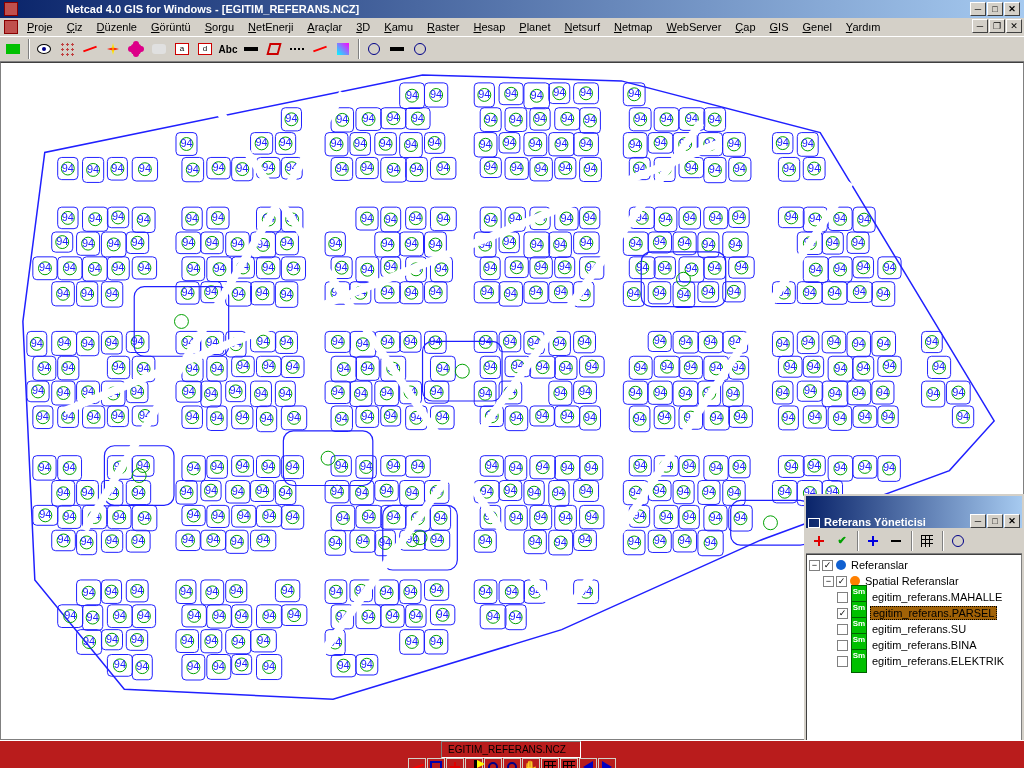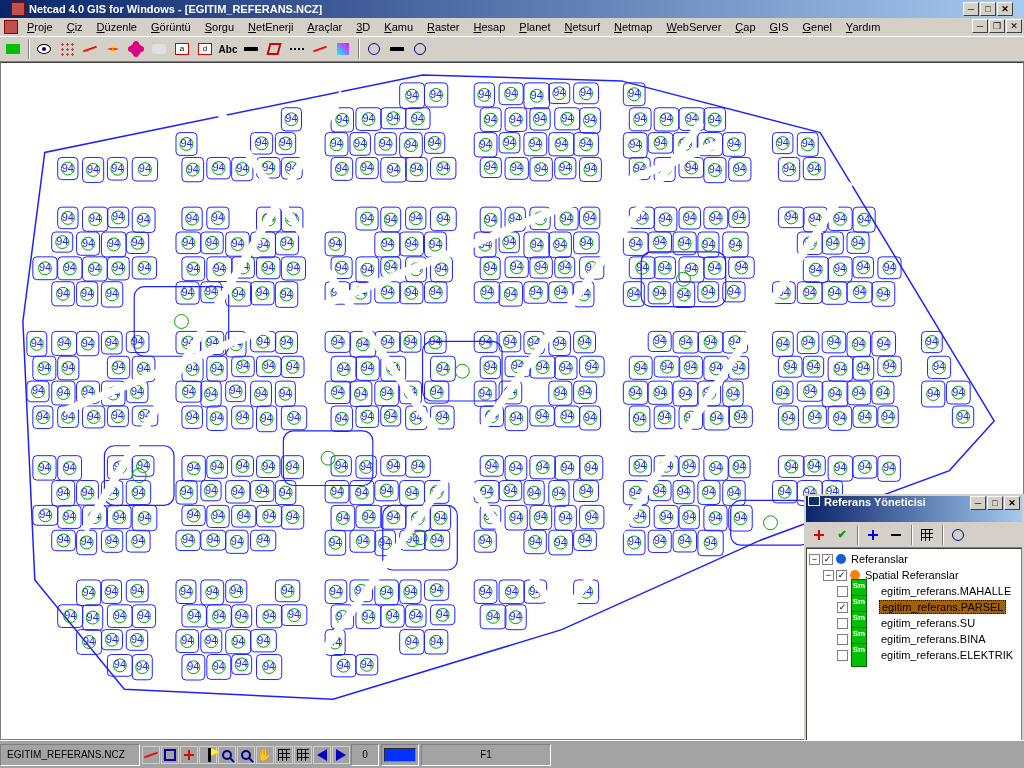--- a/index.html
+++ b/index.html
@@ -1,18 +1,18 @@
 <!DOCTYPE html>
 <html><head>
 <meta charset="utf-8">
 <style>
 * { margin: 0; padding: 0; box-sizing: border-box; font-family: Tahoma, Arial, sans-serif; font-size: 11px; }
 body { background: #d4d0c8; width: 1024px; height: 768px; overflow: hidden; position: relative; }
 
-.titlebar { height: 18px; background: linear-gradient(to right, #0a246a, #a6caf0); color: white; display: flex; align-items: center; padding: 0 11px; font-weight: bold; }
+.titlebar { height: 18px; background: linear-gradient(to right, #0a246a, #a6caf0); color: white; display: flex; align-items: center; padding: 0 4px; font-weight: bold; gap: 44px; }
 .titlebar .title-icon { width: 14px; height: 14px; background: #c0504d; margin-right: 4px; border: 1px solid #800; }
 .titlebar .title-text { flex: 1; }
 .win-controls { display: flex; gap: 1px; }
 .win-btn { width: 16px; height: 14px; background: #d4d0c8; border: 1px solid #fff; border-right-color: #404040; border-bottom-color: #404040; font-size: 9px; display: flex; align-items: center; justify-content: center; color: #000; font-family: Marlett, Arial; }
 
 .menubar { height: 18px; background: #d4d0c8; display: flex; align-items: center; padding: 0 4px; position: relative; }
 .menubar .menu-item { padding: 1px 7px; cursor: default; }
 .menubar .menu-item u { text-decoration: underline; }
 .menu-icon { width: 14px; height: 14px; background: #c0504d; margin-right: 2px; border: 1px solid #800; }
 .mdi-controls { position: absolute; right: 2px; top: 1px; display: flex; gap: 1px; }
@@ -20,37 +20,37 @@
 .toolbar { height: 26px; background: #d4d0c8; display: flex; align-items: center; padding: 1px 2px; border-top: 1px solid #fff; border-bottom: 1px solid #808080; }
 .tool-btn { width: 22px; height: 22px; border: 1px solid #d4d0c8; display: flex; align-items: center; justify-content: center; cursor: pointer; margin-right: 1px; position: relative; }
 .tool-sep { width: 2px; height: 20px; border-left: 1px solid #808080; border-right: 1px solid #fff; margin: 0 3px; }
 
 .status-info { margin-left: 12px; color: #005e8a; font-size: 10px; line-height: 11px; }
 .status-info .line2 { color: #c00000; }
 
 .canvas-area { position: absolute; top: 62px; left: 0; right: 0; bottom: 28px; background: #fff; overflow: hidden; border: 1px solid #808080; border-top-color: #404040; }
 .map-svg { width: 100%; height: 100%; }
 
-.bottom-bar { position: absolute; bottom: 0; left: 0; right: 0; height: 28px; background: #a3a3a3; display: flex; align-items: center; border-top: 1px solid #fff; }
+.bottom-bar { position: absolute; bottom: 0; left: 0; right: 0; height: 28px; background: #b91c1c; display: flex; align-items: center; border-top: 1px solid #fff; flex-direction: column; }
 .status-cell { height: 22px; border: 1px solid #808080; border-right-color: #fff; border-bottom-color: #fff; padding: 2px 6px; display: flex; align-items: center; margin-right: 2px; font-size: 10px; }
 .status-btn-grp { display: flex; gap: 0; }
 .status-btn-grp .tool-btn { width: 18px; height: 18px; }
 
 .panel-window { position: absolute; right: 0; bottom: 26px; width: 220px; height: 248px; background: #d4d0c8; border: 2px solid #d4d0c8; box-shadow: 1px 1px 0 #404040; }
-.panel-titlebar { height: 26px; background: linear-gradient(to right, #0a246a, #a6caf0); color: white; display: flex; align-items: flex-start; padding: 0 2px; font-weight: bold; }
+.panel-titlebar { height: 32px; background: linear-gradient(to right, #0a246a, #a6caf0); color: white; display: flex; align-items: flex-end; padding: 0 2px; font-weight: bold; }
 .panel-titlebar .icon-sq { width: 12px; height: 10px; border: 1px solid #fff; margin-right: 4px; }
 .panel-titlebar .t { flex: 1; font-size: 11px; }
 .panel-toolbar { height: 26px; display: flex; align-items: center; padding: 2px; border-bottom: 1px solid #808080; }
 .panel-toolbar .tool-btn { width: 22px; height: 22px; }
 .panel-tree { background: #fff; border: 1px solid #808080; border-top-color: #404040; border-left-color: #404040; height: 198px; overflow: auto; padding: 2px; }
 .tree-node { display: flex; align-items: center; height: 16px; white-space: nowrap; }
 .tree-node .exp { width: 11px; height: 11px; border: 1px solid #808080; font-size: 9px; line-height: 9px; text-align: center; margin-right: 2px; background: #fff; }
 .tree-node .chk { width: 11px; height: 11px; border: 1px solid #808080; margin-right: 3px; background: #fff; font-size: 9px; line-height: 9px; text-align: center; }
 .tree-node .orb { width: 10px; height: 10px; border-radius: 50%; margin-right: 3px; }
-.tree-node .sm-badge { width: 16px; height: 24px; background: #00c000; color: #fff; font-size: 8px; font-weight: bold; text-align: center; line-height: 11px; margin-right: 12px; border: 1px solid #006000; }
+.tree-node .sm-badge { width: 16px; height: 24px; background: #00c000; color: #fff; font-size: 8px; font-weight: bold; text-align: center; line-height: 11px; margin-right: 3px; border: 1px solid #006000; }
 .tree-node .lbl { font-size: 11px; padding: 0 2px; }
 .tree-node .lbl.sel { background: #a16207; border: 1px dotted #000; }
 .indent1 { padding-left: 14px; }
 .indent2 { padding-left: 28px; }
 
 
 .g-green { width:14px; height:10px; background:#00c000; }
 .g-eye { width:14px; height:10px; background:#fff; border:1px solid #000; border-radius:50%; position:relative; }
 .g-eye:after { content:''; position:absolute; width:4px; height:4px; background:#008; border-radius:50%; top:2px; left:4px; }
 .g-dots6 { width:14px; height:14px; background-image: radial-gradient(#c04040 1.2px, transparent 1.2px); background-size:5px 5px; }

